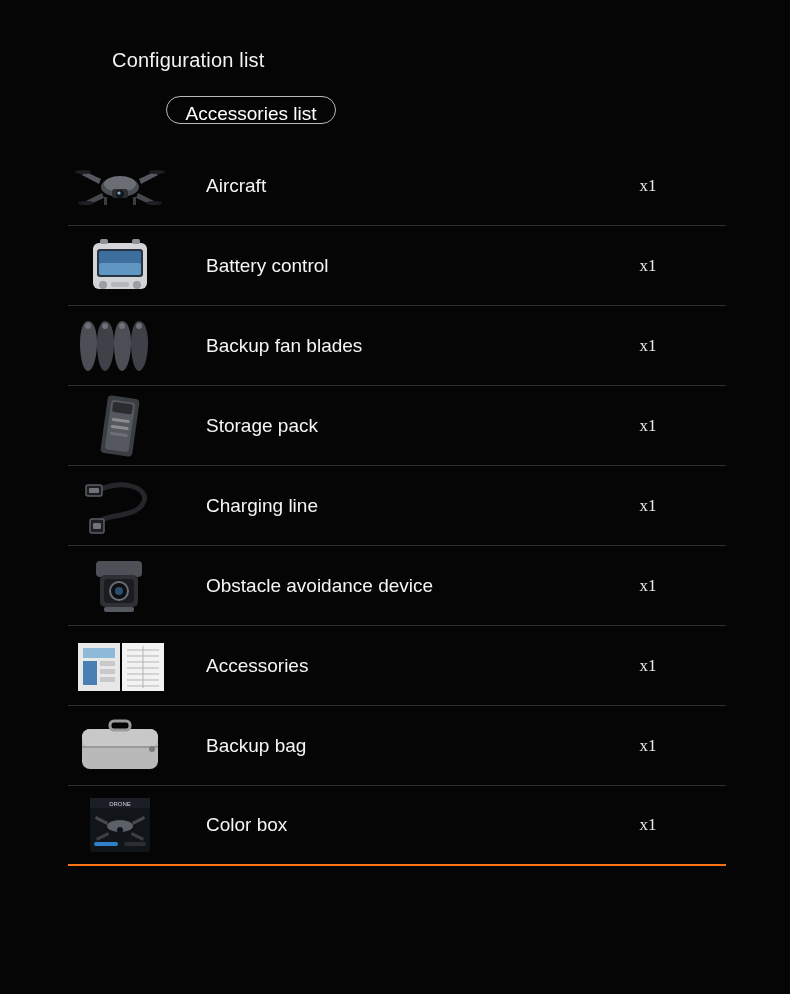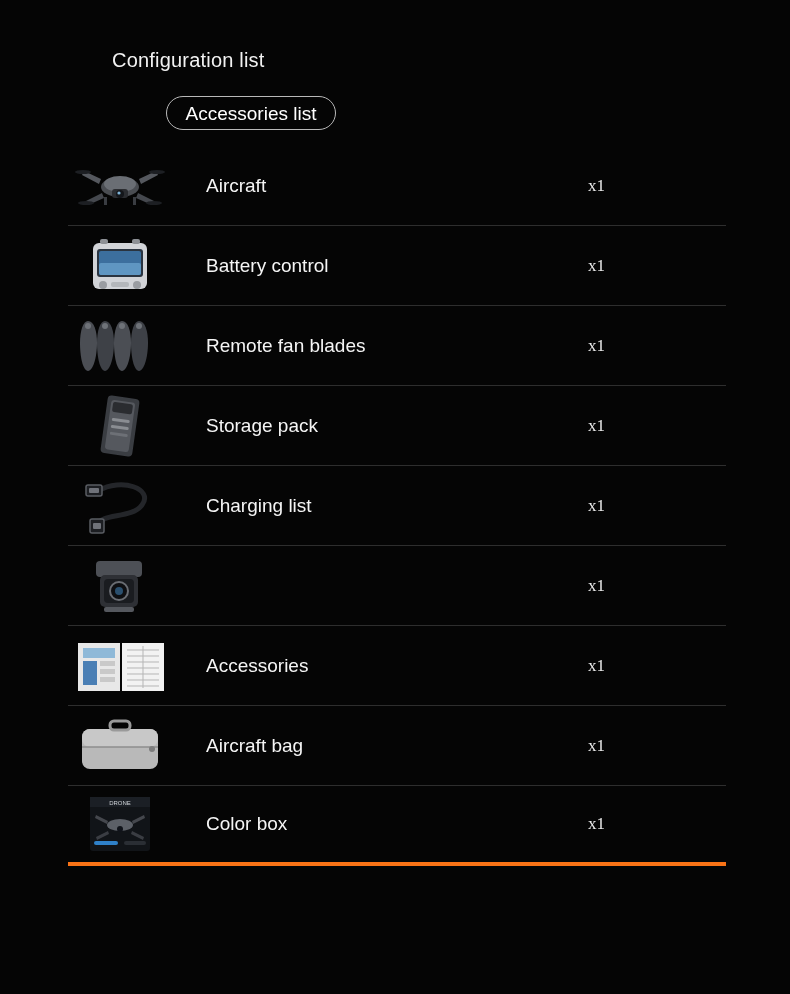--- a/index.html
+++ b/index.html
@@ -34,21 +34,21 @@
     position: absolute;
     left: 0;
     top: 96px;
     width: 790px;
     height: 36px;
   }
   .pill {
     position: absolute;
     border: 1px solid #b9b9b9;
     border-radius: 18px;
-    height: 34px;
+    height: 28px;
     line-height: 34px;
     text-align: center;
     font-size: 19px;
     color: #ffffff;
     box-sizing: border-box;
     background: transparent;
   }
   .pill-accessories {
     left: 166px;
     width: 170px;
@@ -63,21 +63,21 @@
     top: 146px;
     width: 658px;
   }
   .row {
     position: relative;
     height: 80px;
     border-bottom: 1px solid #2e2e2e;
     box-sizing: border-box;
   }
   .row:last-child {
-    border-bottom: 4px solid #f97316;
+    border-bottom: 2px solid #f97316;
   }
   .thumb {
     position: absolute;
     left: 6px;
     top: 50%;
     transform: translateY(-50%);
     width: 92px;
     height: 66px;
   }
   .item-label {
@@ -88,20 +88,21 @@
     font-size: 19px;
     color: #f5f5f5;
     white-space: nowrap;
   }
   .item-qty {
     position: absolute;
     left: 520px;
     width: 120px;
     top: 50%;
     transform: translateY(-50%);
+    text-align: center;
     font-size: 17px;
     color: #eaeaea;
     font-family: "Liberation Serif", serif;
   }
   svg { display: block; }
 </style>
 </head>
 <body>
 
 <div class="page">
@@ -170,21 +171,21 @@
             <path d="M65 8 c6 0 9 10 9 22 c0 14 -4 28 -9 28 c-5 0 -8 -14 -8 -28 c0 -12 3 -22 8 -22 z" fill="#3e4147"></path>
           </g>
           <g fill="#6e7278">
             <circle cx="14" cy="13" r="3"></circle>
             <circle cx="31" cy="13" r="3"></circle>
             <circle cx="48" cy="13" r="3"></circle>
             <circle cx="65" cy="13" r="3"></circle>
           </g>
         </svg>
       </div>
-      <div class="item-label">Remote fan blades</div>
+      <div class="item-label">Backup fan blades</div>
       <div class="item-qty">x1</div>
     </div>
 
     <div class="row">
       <div class="thumb">
         <svg viewBox="0 0 92 66" width="92" height="66">
           <g>
             <rect x="30" y="4" width="32" height="58" rx="4" fill="#3a3d42" transform="rotate(8 46 33)"></rect>
             <rect x="34" y="8" width="24" height="50" rx="3" fill="#55585e" transform="rotate(8 46 33)"></rect>
             <rect x="36" y="10" width="20" height="10" rx="2" fill="#2a2c30" transform="rotate(8 46 33)"></rect>
@@ -203,37 +204,38 @@
         <svg viewBox="0 0 92 66" width="92" height="66">
           <g fill="none" stroke="#24262a" stroke-width="5" stroke-linecap="round">
             <path d="M24 18 C 48 4, 80 16, 68 32 C 58 46, 26 40, 24 52"></path>
           </g>
           <rect x="12" y="12" width="16" height="11" rx="2" fill="#1c1e22" stroke="#5a5d63" stroke-width="1.5"></rect>
           <rect x="15" y="15" width="10" height="5" rx="1" fill="#6f7279"></rect>
           <rect x="16" y="46" width="14" height="14" rx="2" fill="#1c1e22" stroke="#5a5d63" stroke-width="1.5"></rect>
           <rect x="19" y="50" width="8" height="6" rx="1" fill="#6f7279"></rect>
         </svg>
       </div>
-      <div class="item-label">Charging list</div>
+      <div class="item-label">Charging line</div>
       <div class="item-qty">x1</div>
     </div>
 
     <div class="row">
       <div class="thumb">
         <svg viewBox="0 0 92 66" width="92" height="66">
           <g>
             <rect x="22" y="8" width="46" height="16" rx="4" fill="#4d5056"></rect>
             <rect x="26" y="22" width="38" height="32" rx="5" fill="#2e3035"></rect>
             <rect x="30" y="26" width="30" height="24" rx="4" fill="#1a1c20"></rect>
             <circle cx="45" cy="38" r="9" fill="#0e0f12" stroke="#6a6d73" stroke-width="2"></circle>
             <circle cx="45" cy="38" r="4" fill="#2a4f6e"></circle>
             <rect x="30" y="54" width="30" height="5" rx="2" fill="#55585e"></rect>
           </g>
         </svg>
       </div>
+      <div class="item-label">Obstacle avoidance device</div>
       <div class="item-qty">x1</div>
     </div>
 
     <div class="row">
       <div class="thumb">
         <svg viewBox="0 0 92 66" width="92" height="66">
           <g>
             <rect x="4" y="10" width="42" height="48" fill="#e8e8e8"></rect>
             <rect x="48" y="10" width="42" height="48" fill="#f2f2f2"></rect>
             <rect x="9" y="15" width="32" height="10" fill="#8fb9d8"></rect>
@@ -263,21 +265,21 @@
         <svg viewBox="0 0 92 66" width="92" height="66">
           <g>
             <rect x="8" y="16" width="76" height="40" rx="8" fill="#b9b9b9"></rect>
             <rect x="8" y="16" width="76" height="18" rx="8" fill="#c8c8c8"></rect>
             <path d="M8 34 h76" stroke="#8e8e8e" stroke-width="1.5"></path>
             <rect x="36" y="8" width="20" height="9" rx="4" fill="none" stroke="#9a9a9a" stroke-width="3"></rect>
             <circle cx="78" cy="36" r="3" fill="#7d7d7d"></circle>
           </g>
         </svg>
       </div>
-      <div class="item-label">Aircraft bag</div>
+      <div class="item-label">Backup bag</div>
       <div class="item-qty">x1</div>
     </div>
 
     <div class="row">
       <div class="thumb">
         <svg viewBox="0 0 92 66" width="92" height="66">
           <g>
             <rect x="16" y="6" width="60" height="54" rx="3" fill="#111418"></rect>
             <rect x="16" y="6" width="60" height="10" fill="#1b1f25"></rect>
             <text x="46" y="14" font-size="6" fill="#cfd3d8" text-anchor="middle" font-family="Liberation Sans, sans-serif">DRONE</text>

